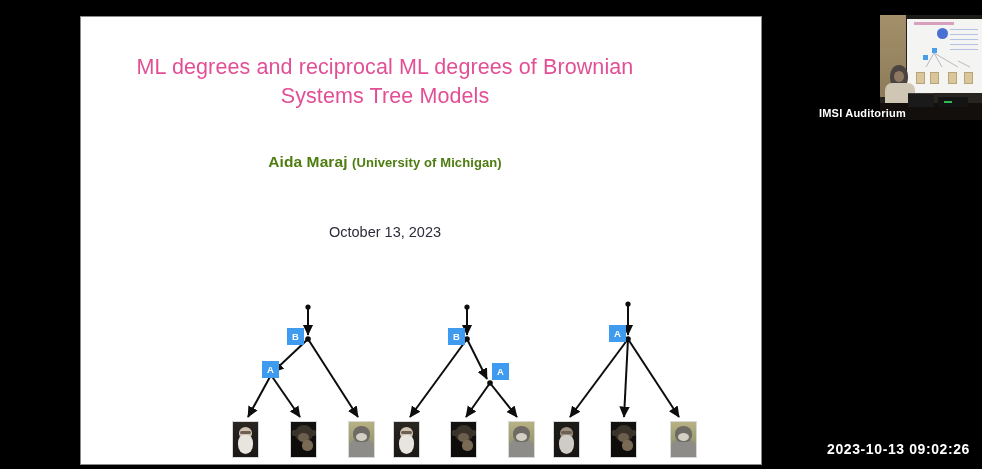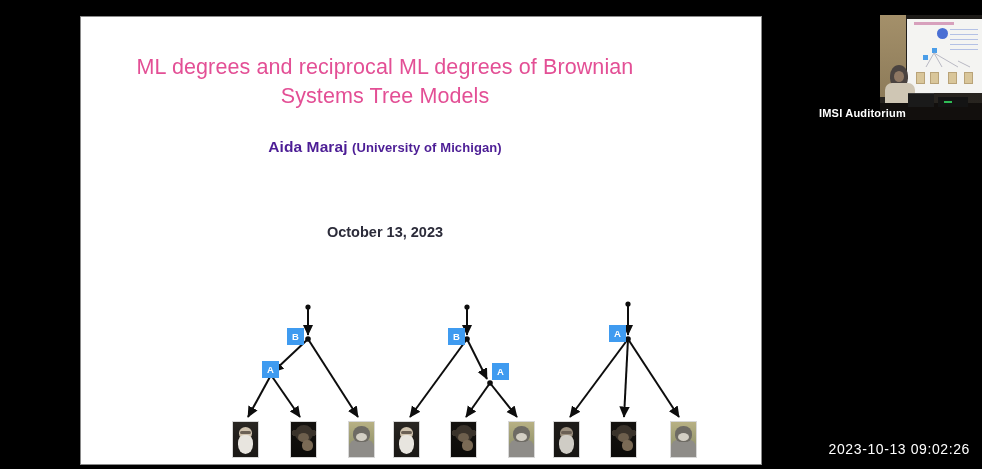--- a/index.html
+++ b/index.html
@@ -37,24 +37,24 @@
     color: #e34f95;
     font-size: 21.5px;
     line-height: 29px;
     font-weight: 400;
     letter-spacing: 0.1px;
   }
 
   .slide-author {
     position: absolute;
     left: 0;
-    top: 121px;
+    top: 136px;
     width: 608px;
     text-align: center;
-    color: #4c1d95;
+    color: #4d7c0f;
     font-size: 15.5px;
     font-weight: 700;
     letter-spacing: 0.1px;
   }
   .slide-author .affil {
     font-size: 13px;
     font-weight: 700;
   }
 
   .slide-venue {
@@ -69,21 +69,21 @@
   }
 
   .slide-date {
     position: absolute;
     left: 0;
     top: 207px;
     width: 608px;
     text-align: center;
     color: #2c2c3a;
     font-size: 14.5px;
-    font-weight: 700;
+    font-weight: 400;
   }
 
   
   #figure {
     position: absolute;
     left: 0;
     top: 262px;
     width: 608px;
     height: 185px;
   }
@@ -278,21 +278,21 @@
     padding-left: 31px;
   }
 
   
   #timestamp {
     position: absolute;
     right: 12px;
     bottom: 12px;
     color: #ffffff;
     font-size: 14px;
-    font-weight: 400;
+    font-weight: 700;
     letter-spacing: .6px;
     font-family: "Liberation Sans", sans-serif;
     white-space: nowrap;
   }
 </style>
 </head>
 <body>
 
 <div id="screen">
 

